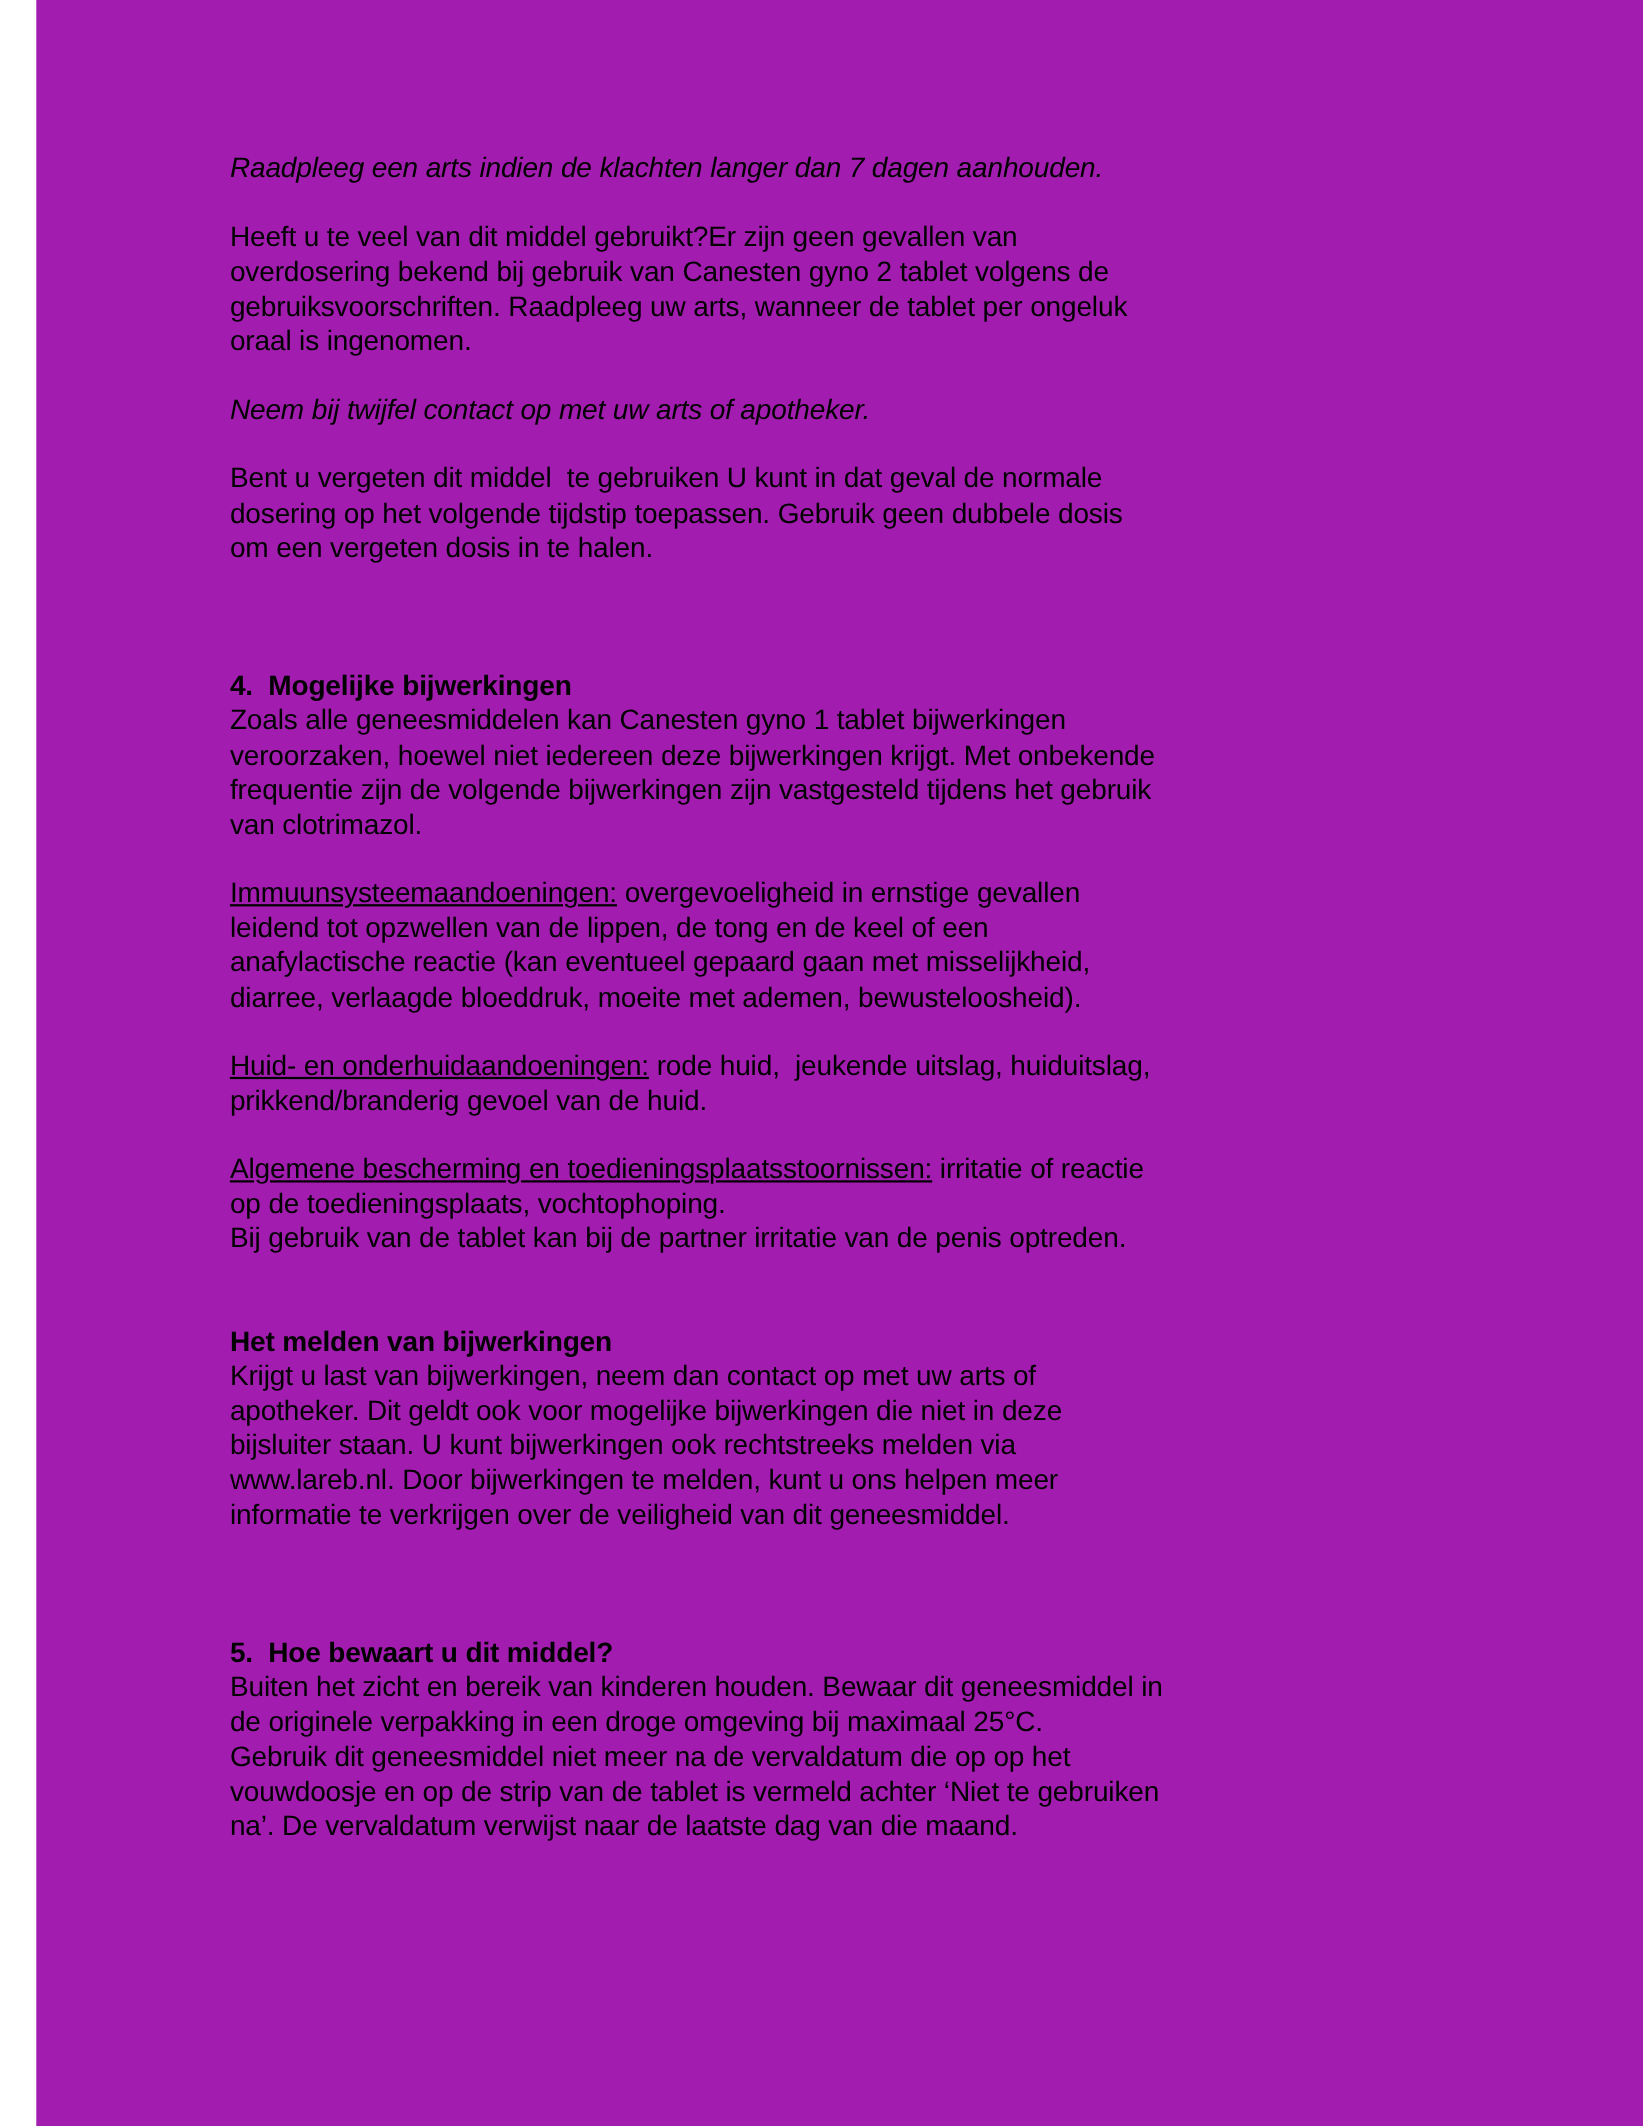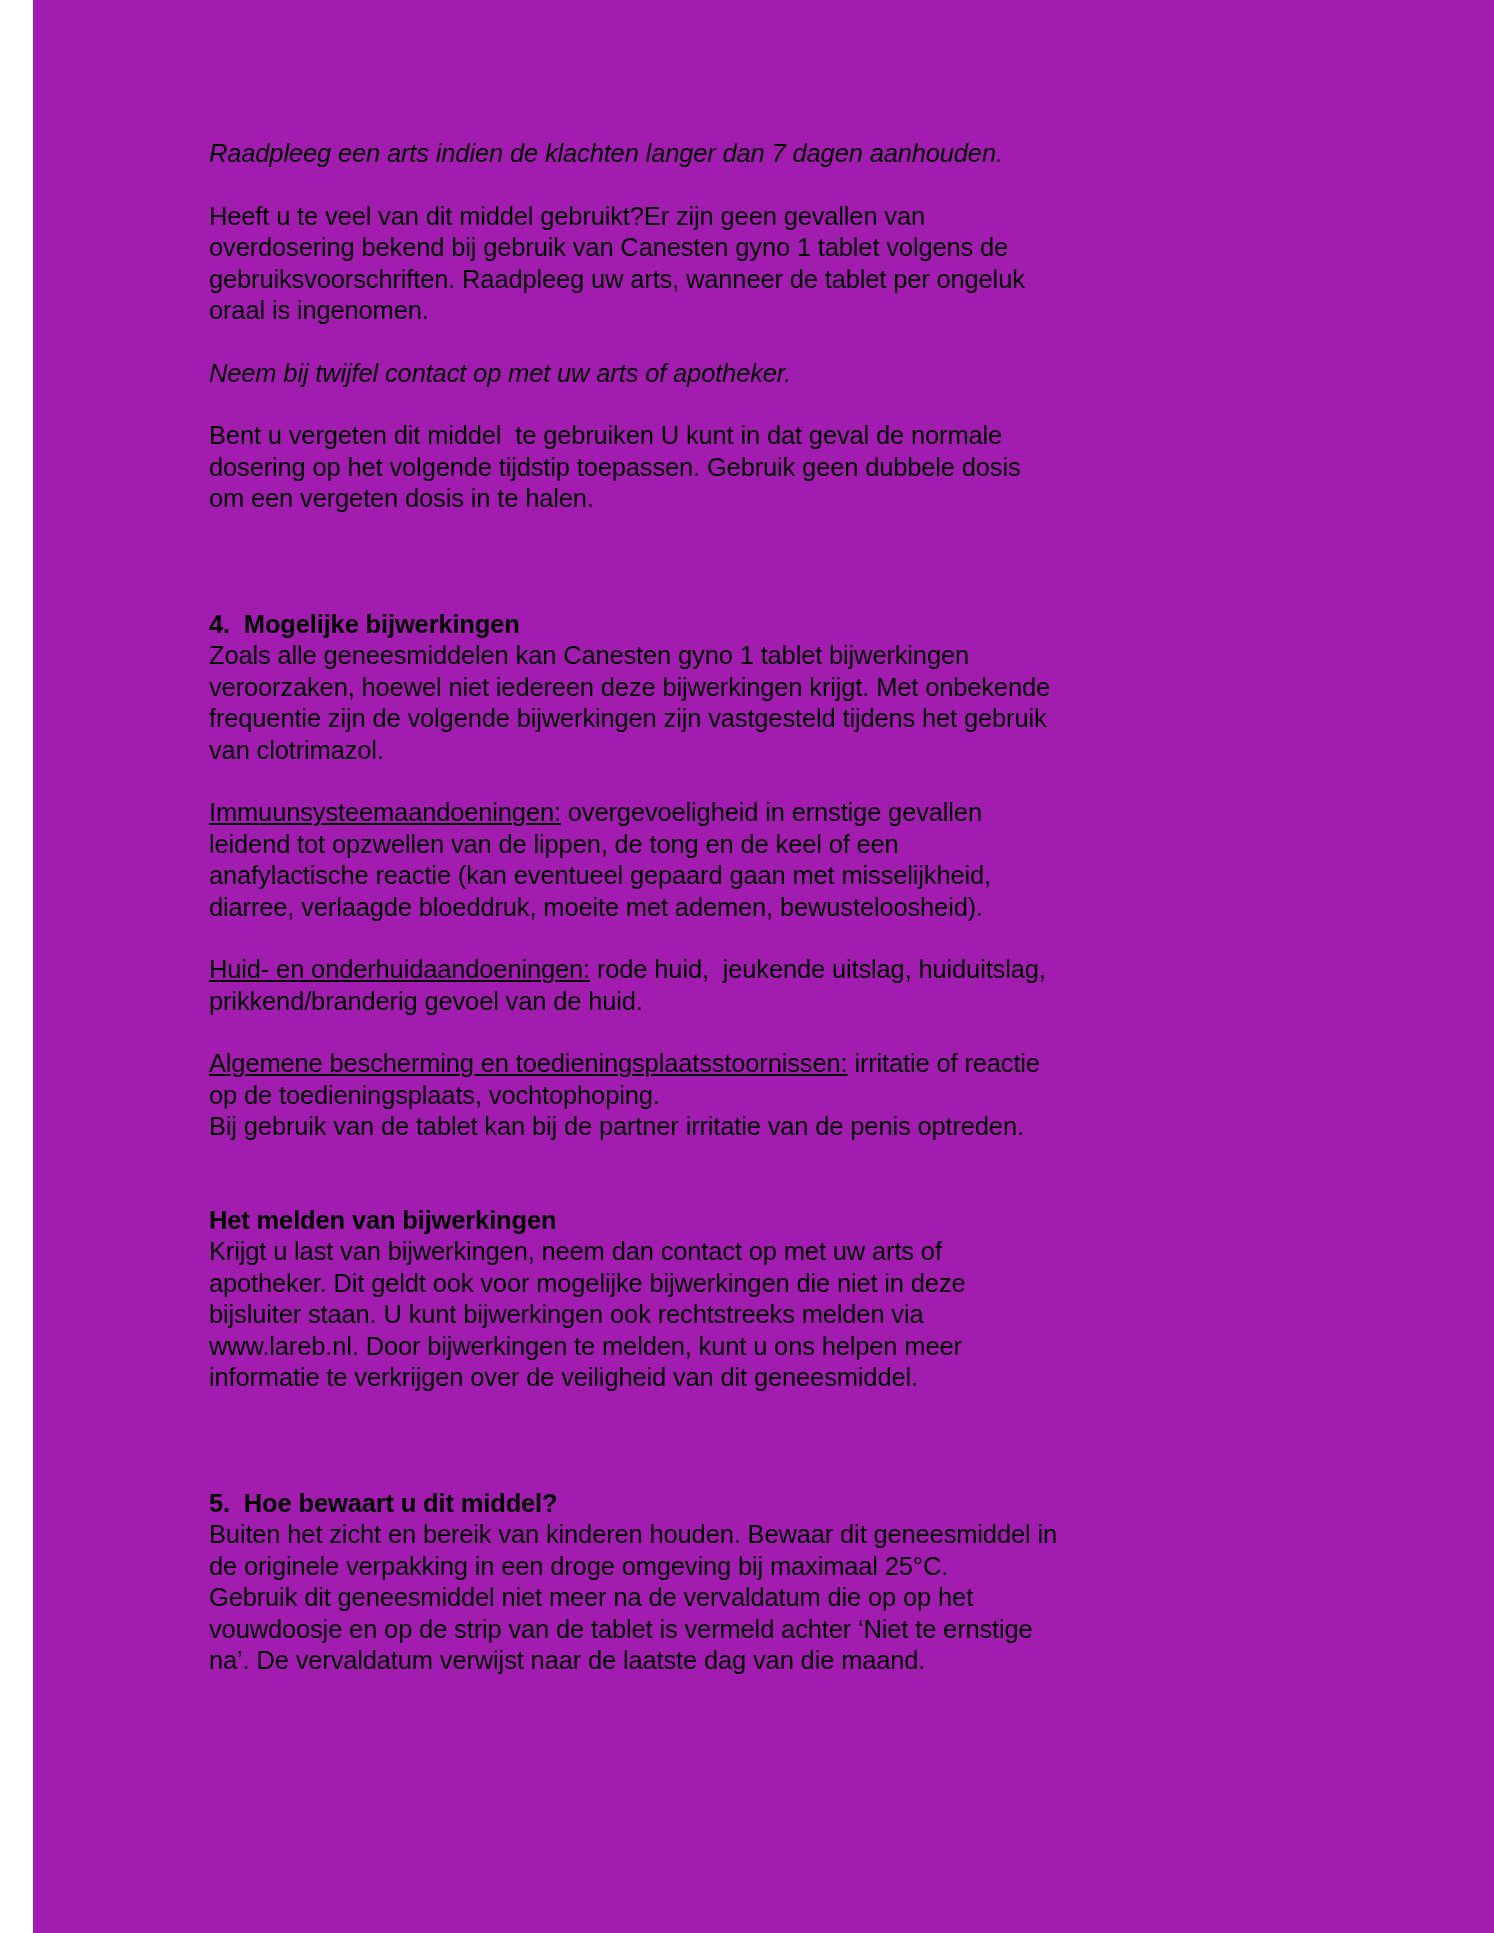--- a/index.html
+++ b/index.html
@@ -57,21 +57,21 @@
 </head>
 <body>
 
 <div id="page">
   <div id="content">
 
     <p class="para italic">Raadpleeg een arts indien de klachten langer dan 7 dagen aanhouden.</p>
 
     <div class="gap-md"></div>
 
-    <p class="para">Heeft u te veel van dit middel gebruikt?Er zijn geen gevallen van overdosering bekend bij gebruik van Canesten gyno 1 tablet volgens de gebruiksvoorschriften. Raadpleeg uw arts, wanneer de tablet per ongeluk oraal is ingenomen.</p>
+    <p class="para">Heeft u te veel van dit middel gebruikt?Er zijn geen gevallen van overdosering bekend bij gebruik van Canesten gyno 2 tablet volgens de gebruiksvoorschriften. Raadpleeg uw arts, wanneer de tablet per ongeluk oraal is ingenomen.</p>
 
     <div class="gap-md"></div>
 
     <p class="para italic">Neem bij twijfel contact op met uw arts of apotheker.</p>
 
     <div class="gap-md"></div>
 
     <p class="para">Bent u vergeten dit middel  te gebruiken U kunt in dat geval de normale dosering op het volgende tijdstip toepassen. Gebruik geen dubbele dosis om een vergeten dosis in te halen.</p>
 
     <div class="gap-xl"></div>
@@ -97,18 +97,18 @@
 
     <div class="gap-md"></div>
 
     <p class="heading">Het melden van bijwerkingen</p>
     <p class="para">Krijgt u last van bijwerkingen, neem dan contact op met uw arts of apotheker. Dit geldt ook voor mogelijke bijwerkingen die niet in deze bijsluiter staan. U kunt bijwerkingen ook rechtstreeks melden via www.lareb.nl. Door bijwerkingen te melden, kunt u ons helpen meer informatie te verkrijgen over de veiligheid van dit geneesmiddel.</p>
 
     <div class="gap-xl"></div>
 
     <p class="heading">5.  Hoe bewaart u dit middel?</p>
     <p class="para">Buiten het zicht en bereik van kinderen houden. Bewaar dit geneesmiddel in de originele verpakking in een droge omgeving bij maximaal 25°C.</p>
-    <p class="para">Gebruik dit geneesmiddel niet meer na de vervaldatum die op op het vouwdoosje en op de strip van de tablet is vermeld achter ‘Niet te ernstige na’. De vervaldatum verwijst naar de laatste dag van die maand.</p>
+    <p class="para">Gebruik dit geneesmiddel niet meer na de vervaldatum die op op het vouwdoosje en op de strip van de tablet is vermeld achter ‘Niet te gebruiken na’. De vervaldatum verwijst naar de laatste dag van die maand.</p>
 
     <div class="gap-xxl"></div>
 
   </div>
 </div>
 
 </body></html>

